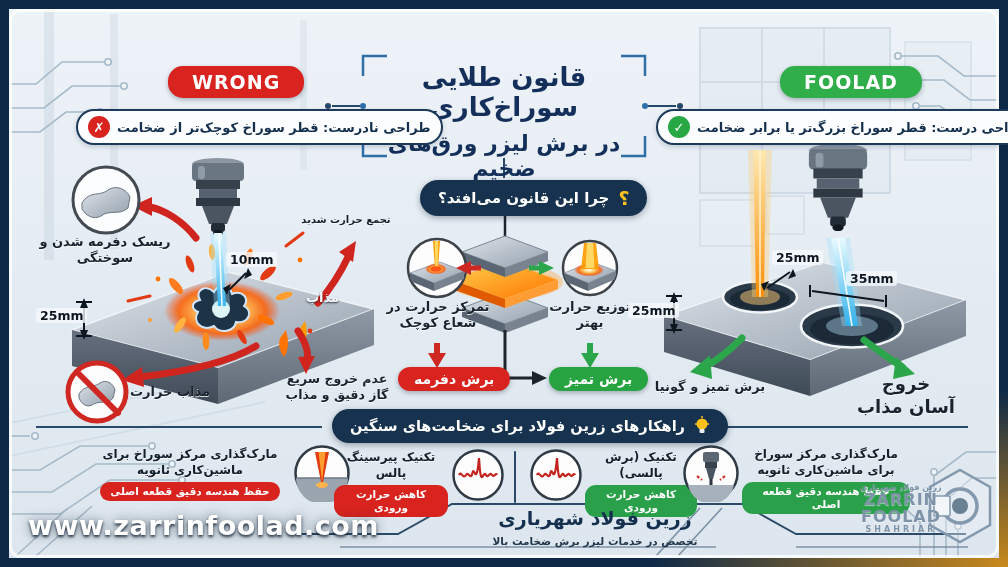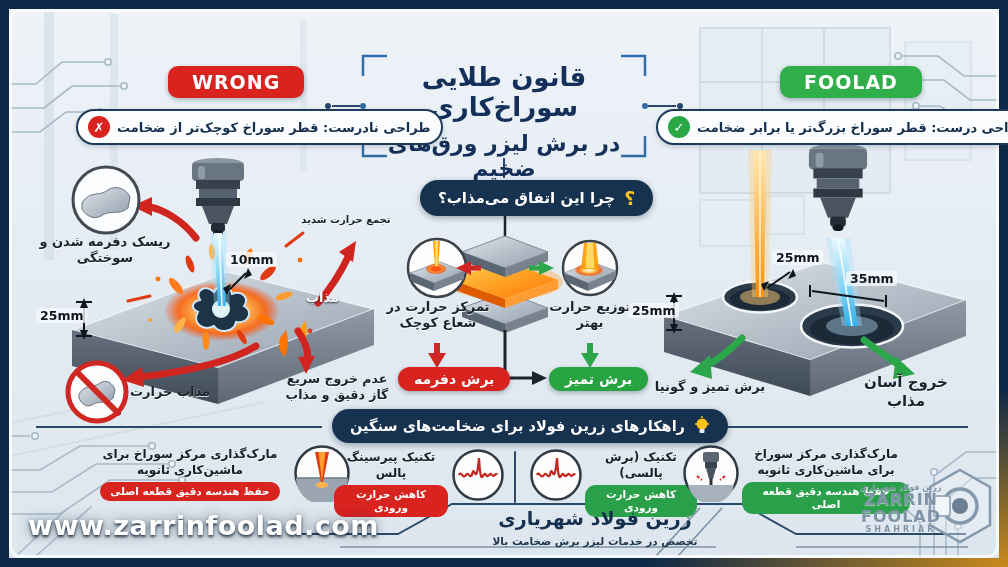--- a/index.html
+++ b/index.html
@@ -8,21 +8,21 @@
          background:linear-gradient(180deg,#eef3f8 0%,#e3ebf2 55%,#dde6ee 100%);}
   .scene{position:absolute;inset:0;}
   .lbl{position:absolute;font-weight:700;color:#19232e;line-height:1.25;
        text-shadow:0 1px 0 rgba(255,255,255,.8);}
   .fa{direction:rtl;}
   .ctr{text-align:center;}
   .title{position:absolute;left:366px;top:62px;width:276px;text-align:center;direction:rtl;
          color:#14305a;font-weight:800;}
   .t1{font-size:26px;} .t2{font-size:22px;margin-top:9px;}
   .badge{position:absolute;display:flex;align-items:center;justify-content:center;color:#fff;
-         font-weight:800;font-size:19px;letter-spacing:1px;border-radius:10px;height:32px;
+         font-weight:800;font-size:19px;letter-spacing:1px;border-radius:15px;height:32px;
          padding:0 24px;box-shadow:0 2px 5px rgba(10,30,50,.3);text-align:right;}
   .badge.red{background:#d8231f;} .badge.green{background:#2fae49;}
   .cap{position:absolute;display:flex;align-items:center;gap:7px;background:#fcfdfe;
        border:2px solid #1d3a5a;border-radius:20px;height:32px;padding:0 10px;font-weight:700;
        font-size:13px;color:#15304e;direction:rtl;box-shadow:0 2px 5px rgba(10,30,50,.18);white-space:nowrap;}
   .mini{width:22px;height:22px;min-width:22px;border-radius:50%;display:flex;align-items:center;
         justify-content:center;color:#fff;font-size:13px;font-weight:700;}
   .mini.red{background:#d8231f;} .mini.green{background:#27a844;}
   .navy-pill{position:absolute;display:flex;align-items:center;gap:9px;background:#16324f;color:#fff;
         border-radius:19px;font-weight:700;direction:rtl;padding:0 18px;
@@ -389,41 +389,41 @@
   </div>
 
   <div class="badge green" style="left:780px;top:66px;">FOOLAD</div>
   <div class="cap" style="left:656px;top:109px;">
     <span>طراحی درست: قطر سوراخ بزرگ‌تر یا برابر ضخامت</span>
     <span class="mini green">✓</span>
   </div>
 
   <div class="navy-pill" style="left:420px;top:180px;height:36px;font-size:15px;">
     <span class="qmark">؟</span>
-    <span>چرا این اتفاق می‌مذاب؟</span>
+    <span>چرا این قانون می‌افتد؟</span>
   </div>
 
   <div class="lbl fa ctr" style="left:382px;top:299px;width:112px;font-size:13px;">تمرکز حرارت در شعاع کوچک</div>
   <div class="lbl fa ctr" style="left:540px;top:299px;width:100px;font-size:13px;">توزیع حرارت بهتر</div>
   <div class="result red" style="left:398px;top:367px;">برش دفرمه</div>
   <div class="result green" style="left:549px;top:367px;">برش تمیز</div>
 
   <div class="lbl fa ctr" style="left:38px;top:234px;width:134px;font-size:13px;">ریسک دفرمه شدن و سوختگی</div>
   <div class="lbl fa ctr" style="left:286px;top:214px;width:120px;font-size:10px;">تجمع حرارت شدید</div>
   <div class="dim" style="left:226px;top:252px;">10mm</div>
   <div class="lbl fa white-lbl" style="left:306px;top:290px;font-size:13px;">مذاب</div>
   <div class="dim" style="left:36px;top:308px;">25mm</div>
   <div class="lbl fa" style="left:130px;top:384px;font-size:13px;">مذاب حرارت</div>
   <div class="lbl fa ctr" style="left:276px;top:371px;width:122px;font-size:12.5px;">عدم خروج سریع گاز دقیق و مذاب</div>
 
   <div class="dim" style="left:772px;top:250px;">25mm</div>
   <div class="dim" style="left:846px;top:271px;">35mm</div>
   <div class="dim" style="left:628px;top:303px;">25mm</div>
   <div class="lbl fa ctr" style="left:650px;top:379px;width:120px;font-size:13px;">برش تمیز و گونیا</div>
-  <div class="lbl fa ctr" style="left:856px;top:373px;width:100px;font-size:15px;">خروج آسان مذاب</div>
+  <div class="lbl fa ctr" style="left:856px;top:373px;width:100px;font-size:18px;">خروج آسان مذاب</div>
 
   <div class="navy-pill" style="left:332px;top:409px;height:34px;font-size:14.5px;">
     <svg width="16" height="20" viewBox="0 0 16 20">
       <circle cx="8" cy="8" r="5.5" fill="#ffc21c"></circle>
       <rect x="5.5" y="13" width="5" height="4" rx="1" fill="#e8eef3"></rect>
       <line x1="8" y1="0" x2="8" y2="2" stroke="#ffc21c" stroke-width="1.5"></line>
       <line x1="1" y1="8" x2="3" y2="8" stroke="#ffc21c" stroke-width="1.5"></line>
       <line x1="13" y1="8" x2="15" y2="8" stroke="#ffc21c" stroke-width="1.5"></line>
     </svg>
     <span>راهکارهای زرین فولاد برای ضخامت‌های سنگین</span>

